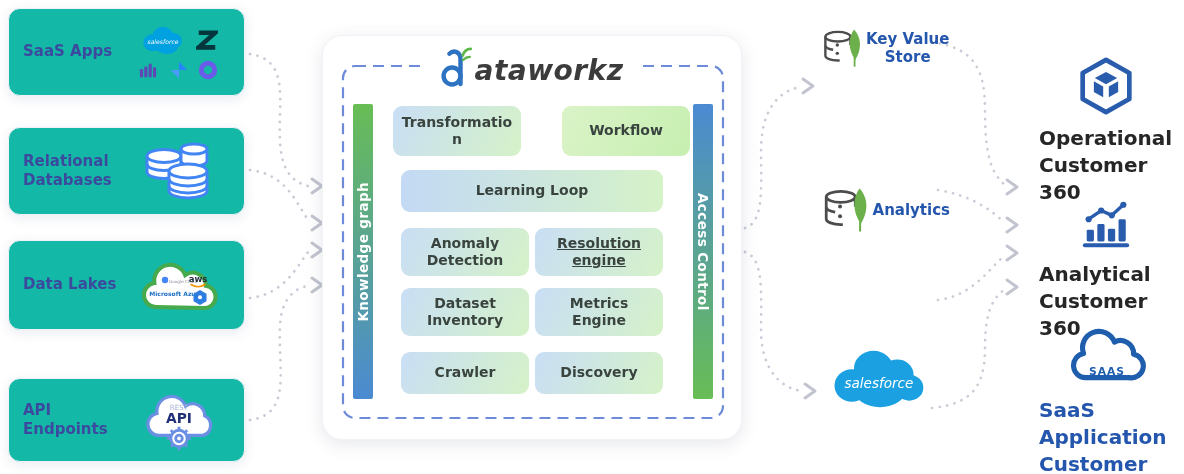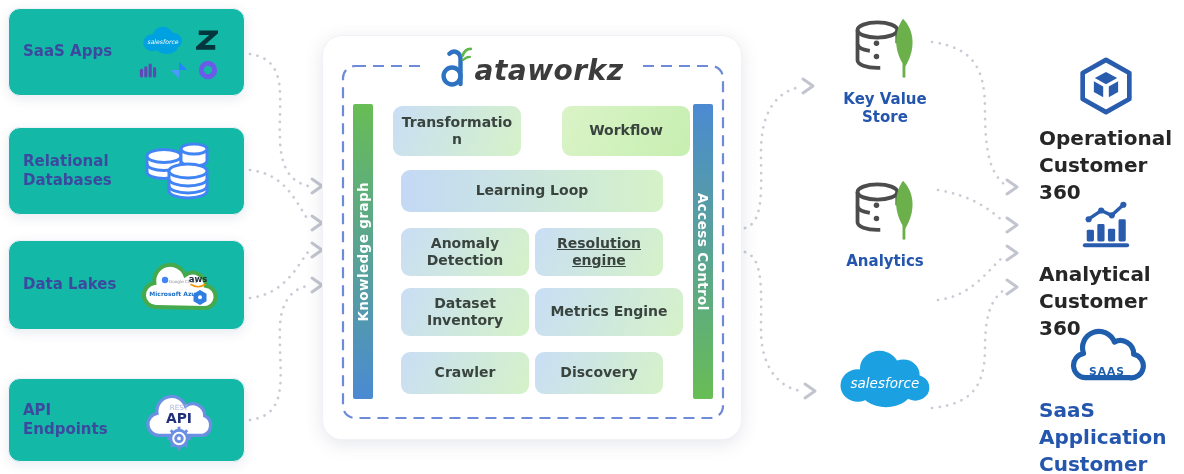--- a/index.html
+++ b/index.html
@@ -31,21 +31,21 @@
               writing-mode:vertical-rl; }
   .bar-left span { transform:rotate(180deg); }
   .mod { position:absolute; border-radius:9px; display:flex; align-items:center; justify-content:center;
          text-align:center; font-weight:600; color:#3a443f; font-size:14px; line-height:1.25;
          padding:2px 8px; overflow-wrap:anywhere; z-index:2;
          background:linear-gradient(115deg,#c9def5 0%,#d5f2c8 100%); }
   .mod.greenish { background:linear-gradient(115deg,#daf3c7 0%,#c7efb1 100%);margin-left:27px; }
   .mod.wide { background:linear-gradient(90deg,#c3d9f5 0%,#d5f2c8 100%); }
 
   
-  .store { position:absolute; width:130px; display:flex; flex-direction:column; align-items:center; gap:10px; z-index:1; }
+  .store { position:absolute; width:130px; display:flex; flex-direction:row; align-items:center; gap:0; z-index:1; }
   .store-label { color:#2456ad; font-weight:700; font-size:15px; text-align:center; }
   .output { position:absolute; left:1028px; width:156px; display:flex; flex-direction:column; align-items:center; gap:9px; z-index:1; }
   .out-label { font-size:20px; font-weight:700; line-height:1.35; color:#262626;margin-left:11px; }
   .out-label.blue { color:#2456ad; }
 </style>
 </head>
 <body>
 
 <div class="canvas">
 
@@ -186,21 +186,21 @@
     <div class="bar bar-right">
       <span>Access Control</span>
     </div>
 
     <div class="mod" style="left:70px; top:70px; width:128px; height:50px;">Transformation</div>
     <div class="mod greenish" style="left:212px; top:70px; width:128px; height:50px;">Workflow</div>
     <div class="mod wide" style="left:78px; top:134px; width:262px; height:42px;">Learning Loop</div>
     <div class="mod" style="left:78px; top:192px; width:128px; height:48px;">Anomaly Detection</div>
     <div class="mod" style="left:212px; top:192px; width:128px; height:48px;text-decoration:underline;">Resolution engine</div>
     <div class="mod" style="left:78px; top:252px; width:128px; height:48px;">Dataset Inventory</div>
-    <div class="mod" style="left:212px; top:252px; width:148px; height:48px;">Metrics Engine</div>
+    <div class="mod" style="left:212px; top:252px; width:128px; height:48px;">Metrics Engine</div>
     <div class="mod" style="left:212px; top:316px; width:128px; height:42px;">Discovery</div>
     <div class="mod" style="left:78px; top:316px; width:128px; height:42px;">Crawler</div>
   </div>
 
   <div class="store" style="left:820px; top:16px;">
     <svg width="72" height="64" viewBox="0 0 76 66">
       <g stroke="#4c4c4c" stroke-width="4" fill="none">
         <ellipse cx="30" cy="14" rx="21" ry="8"></ellipse>
         <path d="M9 14 V46 c0 4.4 9.4 8 21 8 h3"></path>
         <path d="M51 14 V28"></path>

